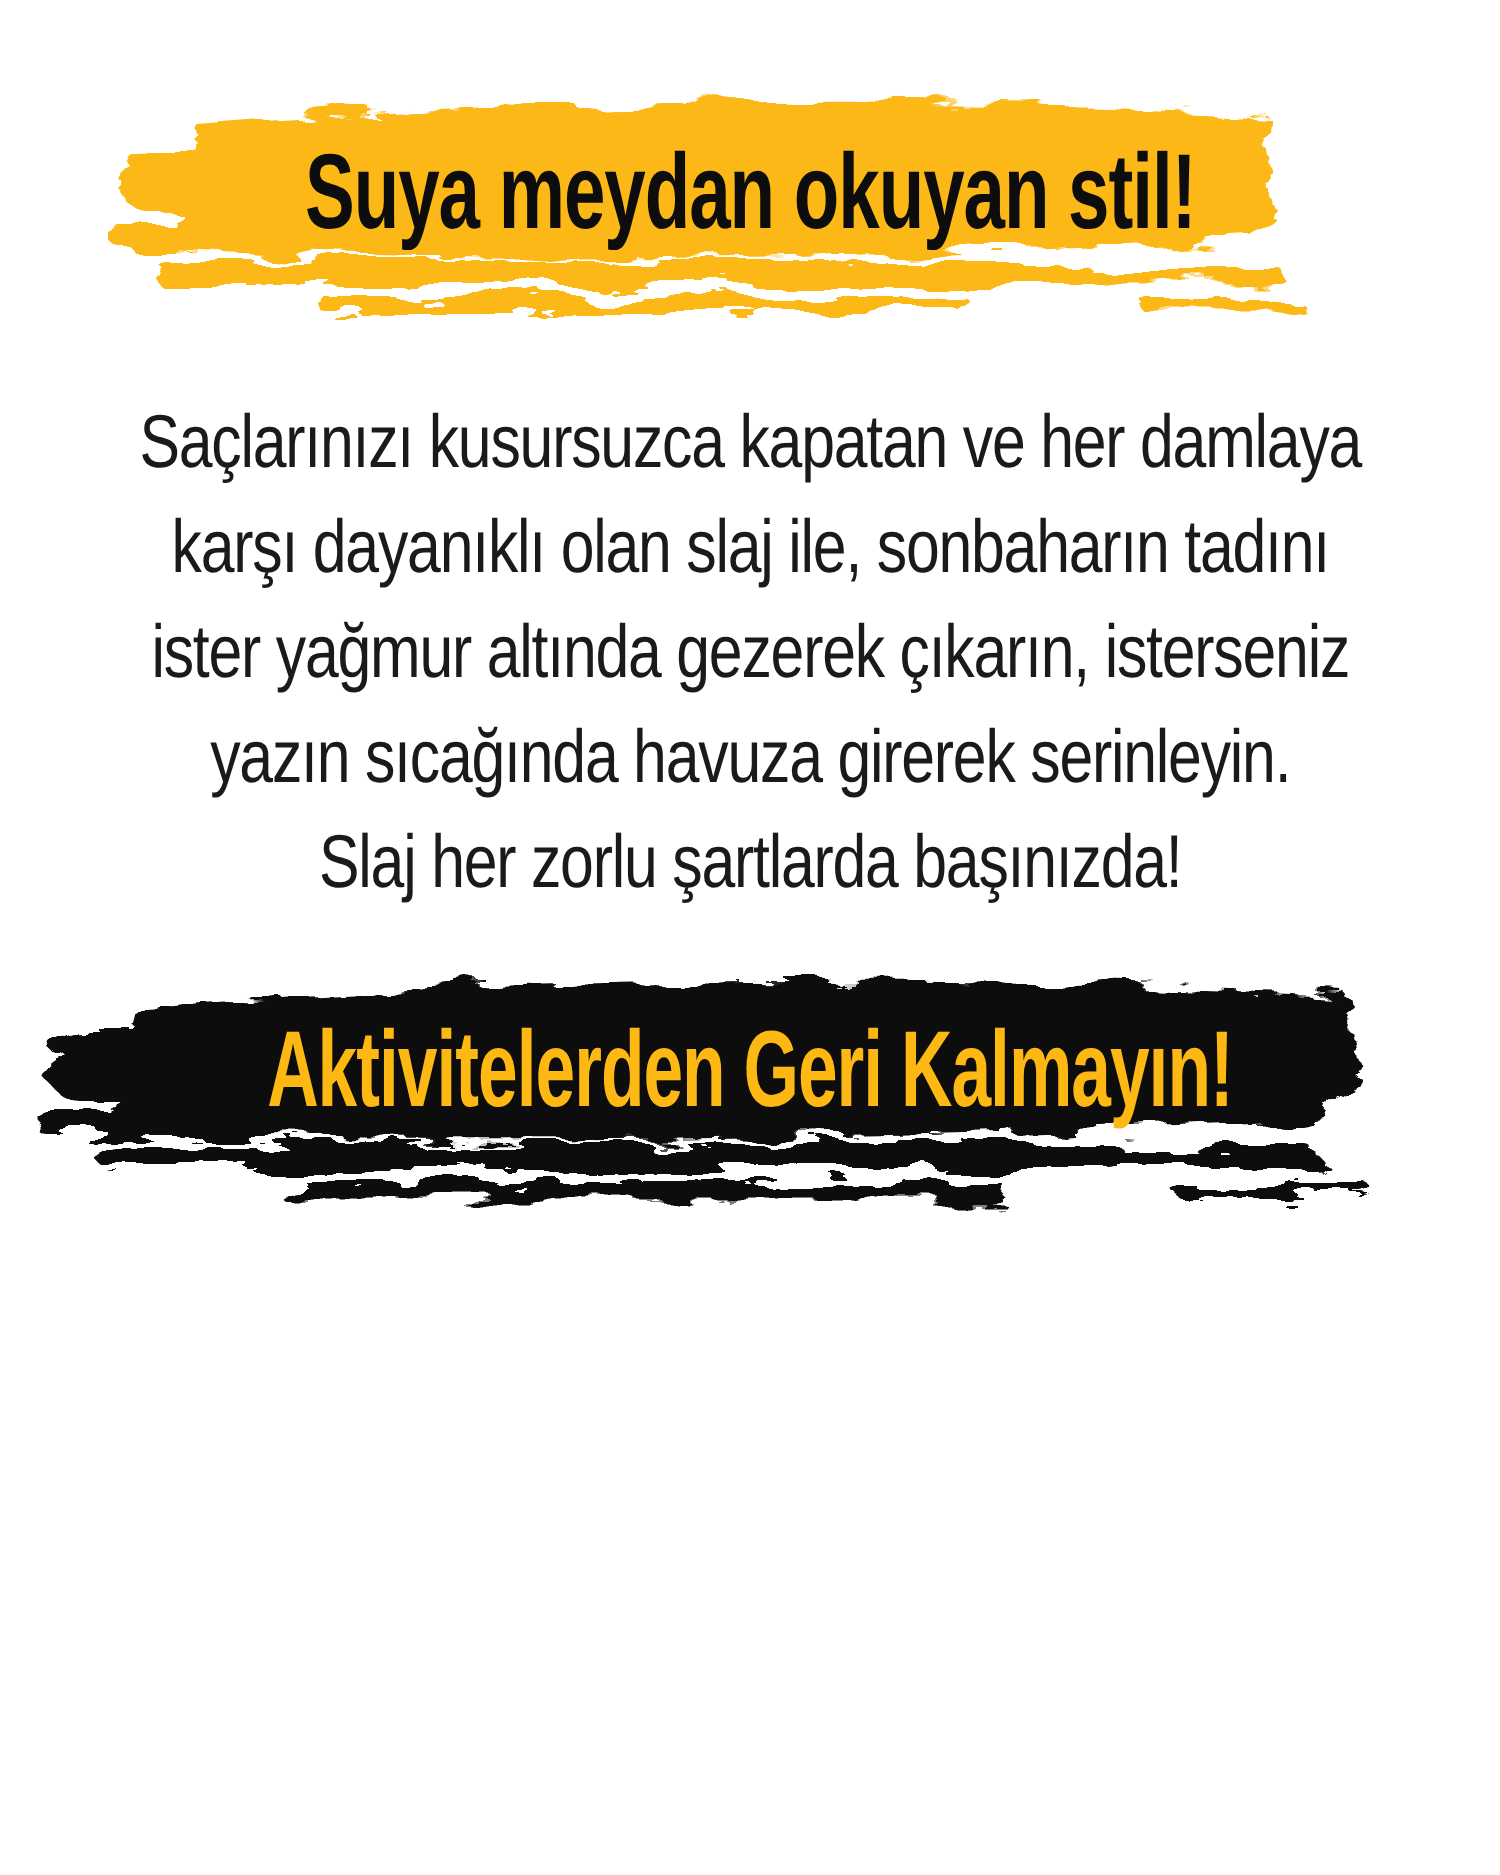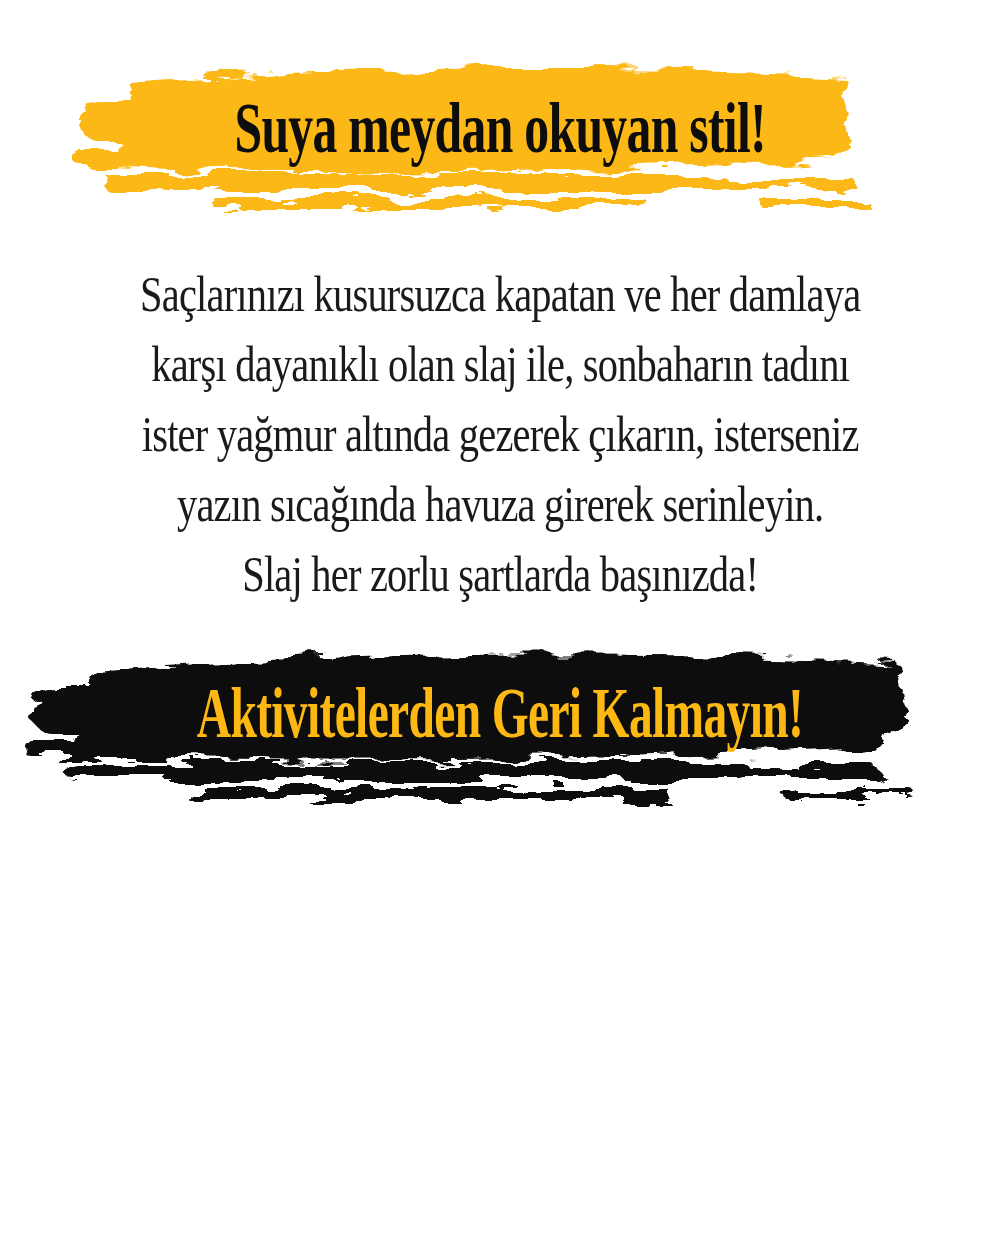--- a/index.html
+++ b/index.html
@@ -2,21 +2,21 @@
 <html style="--yellow: #FCB813; --gold: #FDB813; --ink: #0d0d0d; --text: #1a1a1a; --bg: #ffffff;"><head>
 <meta charset="utf-8">
 <style>
   html,body{margin:0;padding:0;background:#fff;}
   .canvas{
     position:relative;
     width:1000px;height:1108px;
     margin:0 auto;
     background:var(--bg,#ffffff);
     overflow:hidden;
-    font-family:Liberation Serif, serif;
+    font-family:Liberation Sans, sans-serif;
   }
   .abs{position:absolute;left:0;width:1000px;}
   
   .cond{transform-origin:0 0;text-align:center;}
   .headline1-inner{
     width:1429px;transform:scaleX(0.70);
     font-size:71px;line-height:1;font-weight:700;
     color:var(--ink,#0d0d0d);letter-spacing:-1px;
   }
   .headline2-inner{

